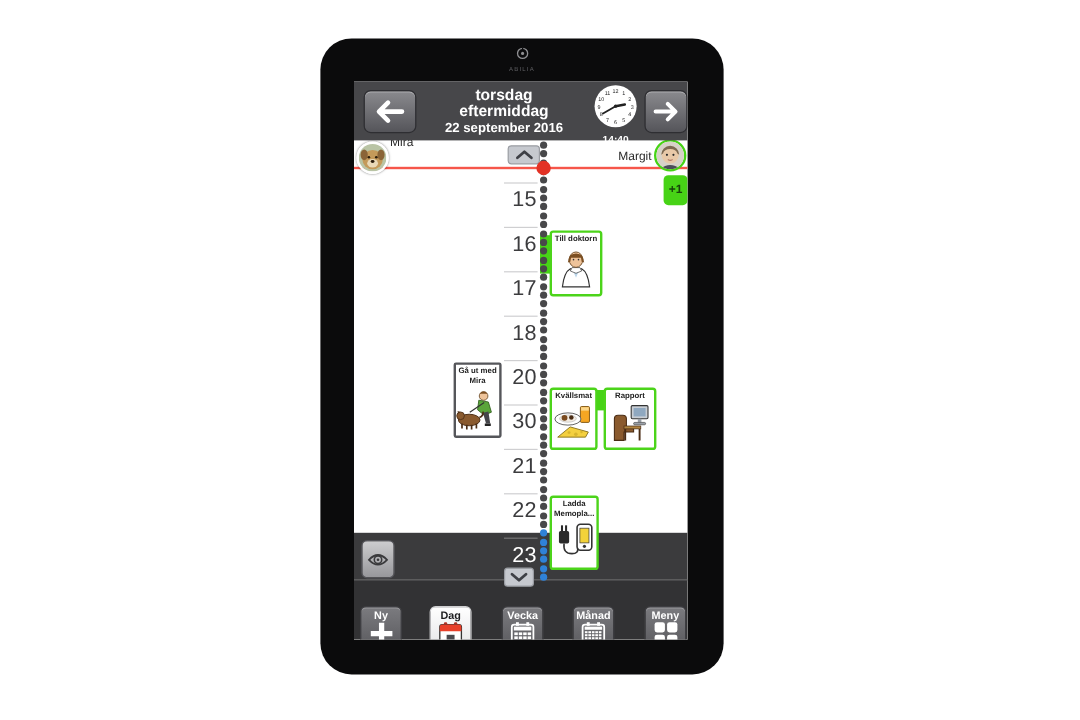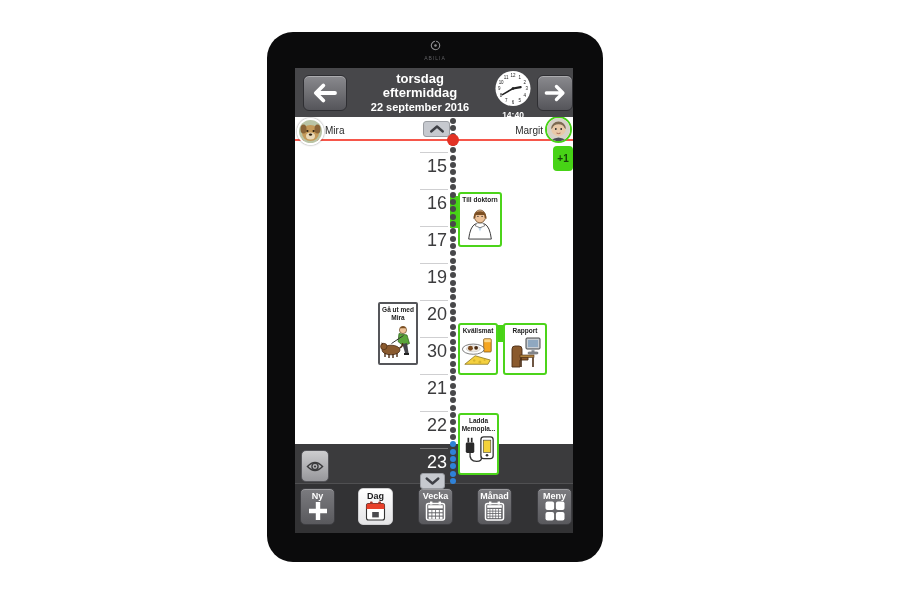--- a/index.html
+++ b/index.html
@@ -40,21 +40,21 @@
   #reddot{left:152px;top:66px;width:12px;height:12px;border-radius:50%;background:#e33225;z-index:9;}
   #darkband{left:0;top:376px;width:278px;height:39px;background:#3b3b3d;z-index:1;}
   #badge{left:258px;top:78px;width:20px;height:25px;background:#47d316;border-radius:4px;
          color:#17430a;font-size:10px;font-weight:bold;text-align:center;line-height:25px;z-index:6;}
 
   
   .avatar{border-radius:50%;z-index:7;overflow:hidden;}
   #av-mira{left:2px;top:50px;width:23px;height:23px;border:2px solid #fff;box-shadow:0 0 2px rgba(0,0,0,.55);}
   #av-margit{left:250px;top:48px;width:23px;height:23px;border:2.5px solid #47d316;box-shadow:inset 0 0 0 1.5px #fff;}
   .uname{font-size:10px;color:#2a2a2a;z-index:7;line-height:12px;}
-  #name-mira{left:30px;top:57px;}
+  #name-mira{left:30px;top:46px;}
   #name-margit{left:200px;top:57px;width:48px;text-align:right;}
   .chevbtn{background:#c6c9cf;border-radius:3px;z-index:8;display:flex;align-items:center;justify-content:center;
            border:1px solid #9a9da3;}
   #chev-up{left:128px;top:53px;width:25px;height:14px;}
   #chev-down{left:125px;top:405px;width:23px;height:14px;}
 
   
   .card{background:#fff;border:2.5px solid #4cd41a;border-radius:3px;z-index:6;
         display:flex;flex-direction:column;align-items:center;overflow:hidden;box-sizing:border-box;}
   .card.gray{border:2px solid #55565a;border-radius:2px;}
@@ -70,21 +70,21 @@
   #tab-doctor{left:155px;top:128px;width:10px;height:32px;}
   #tab-report{left:201px;top:257px;width:9px;height:17px;}
 
   
   #eyebtn{left:6px;top:382px;width:26px;height:30px;border-radius:5px;
           background:linear-gradient(#cdcdcf,#97979b);border:1px solid #55555a;z-index:8;
           display:flex;align-items:center;justify-content:center;}
 
   
   #toolbar{left:0;top:415px;width:278px;height:50px;background:#323234;z-index:7;border-top:1px solid #505052;box-sizing:border-box;}
-  .tbtn{position:absolute;top:4px;width:35px;height:37px;border-radius:5px;
+  .tbtn{position:absolute;top:21px;width:35px;height:37px;border-radius:5px;
         background:linear-gradient(#7b7b7f,#59595d);border:1px solid #3e3e42;
         box-shadow:inset 0 1px 0 rgba(255,255,255,.25);color:#fff;text-align:center;box-sizing:border-box;}
   .tbtn.active{background:linear-gradient(#ffffff,#e4e4e6);color:#1c1c1e;border-color:#cfcfd1;}
   .tbtn .lbl{font-size:9px;line-height:10px;display:block;margin-top:2px;font-weight:bold;}
   #btn-ny{left:5px;}#btn-dag{left:63px;}#btn-vecka{left:123px;}#btn-manad{left:182px;}#btn-meny{left:242px;}
 </style>
 </head>
 <body>
 
 <div id="stage">
@@ -351,21 +351,21 @@
       </div>
 
     <div class="abs hlabel" style="top: 49px;">14</div>
         <div class="abs hline" style="top: 84px;"></div>
         <div class="abs hlabel" style="top: 86px; text-align: right;">15</div>
         <div class="abs hline" style="top: 121px;"></div>
         <div class="abs hlabel" style="top: 123px;">16</div>
         <div class="abs hline" style="top: 158px;"></div>
         <div class="abs hlabel" style="top: 160px;">17</div>
         <div class="abs hline" style="top: 195px;"></div>
-        <div class="abs hlabel" style="top: 197px;">19</div>
+        <div class="abs hlabel" style="top: 197px;">18</div>
         <div class="abs hline" style="top: 232px;"></div>
         <div class="abs hlabel" style="top: 234px;">20</div>
         <div class="abs hline" style="top: 269px;"></div>
         <div class="abs hlabel" style="top: 271px;">30</div>
         <div class="abs hline" style="top: 306px;"></div>
         <div class="abs hlabel" style="top: 308px;">21</div>
         <div class="abs hline" style="top: 343px;"></div>
         <div class="abs hlabel" style="top: 345px;">22</div>
         <div class="abs hline night" style="top: 380px;"></div>
         <div class="abs hlabel night" style="top: 382px;">23</div>

